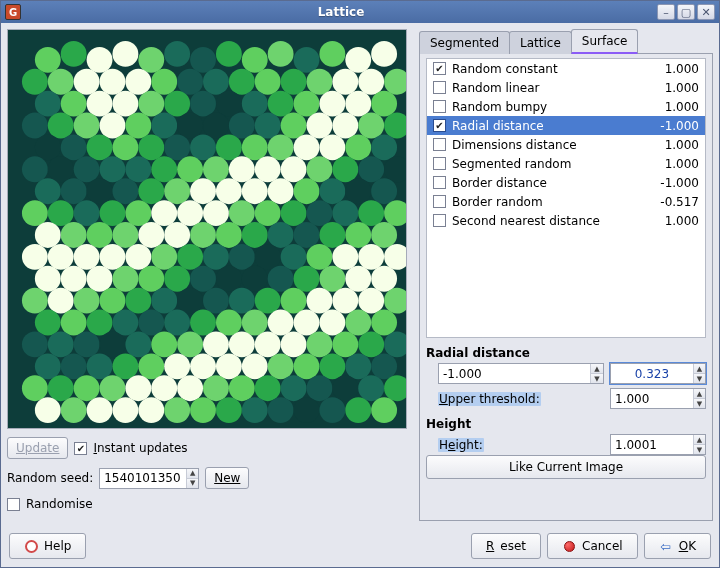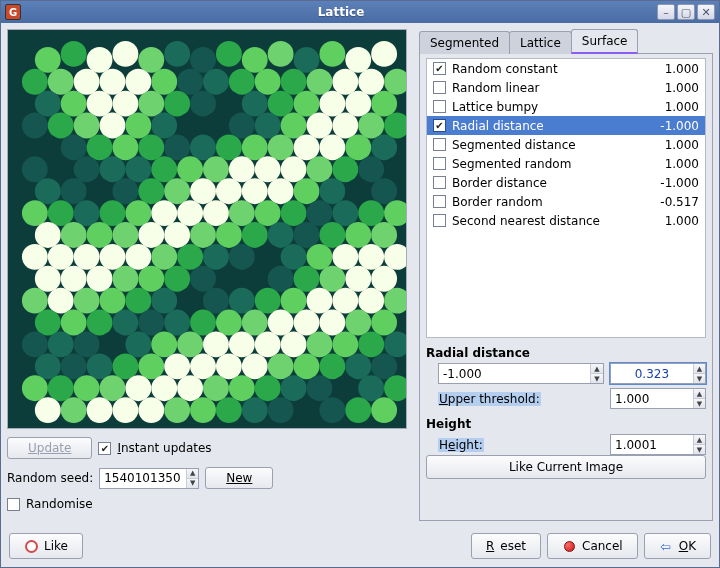--- a/index.html
+++ b/index.html
@@ -6,21 +6,21 @@
 body { background: #e5e7ee; }
 .window { width: 720px; height: 568px; display: flex; flex-direction: column; border: 1px solid #5a6b90; }
 .titlebar { height: 22px; background: linear-gradient(to bottom, #5c80b9, #4a6ca4); display: flex; align-items: center; color: #fff; padding: 0 4px; }
 .titlebar .app-icon { width: 16px; height: 16px; background: #c94a2a; border: 1px solid #333; border-radius: 2px; margin-right: 6px; display: flex; align-items: center; justify-content: center; font-size: 10px; font-weight: bold; }
 .titlebar .title { flex: 1; text-align: center; font-weight: bold; text-shadow: 0 1px 1px rgba(0,0,0,0.3); }
 .titlebar .win-btn { width: 18px; height: 16px; background: linear-gradient(to bottom,#f5f6fa,#d4d8e6); border: 1px solid #8b96b3; border-radius: 2px; margin-left: 2px; display: flex; align-items: center; justify-content: center; color: #4a5570; font-size: 11px; cursor: pointer; }
 .content { flex: 1; display: flex; padding: 6px; gap: 6px; }
 .left-col { width: 406px; display: flex; flex-direction: column; }
 .preview { width: 400px; height: 400px; border: 1px solid #a5abb8; background: #fff; display: flex; align-items: center; justify-content: center; overflow: hidden; }
 .controls-row { display: flex; align-items: center; gap: 6px; margin-top: 8px; }
-.btn { background: linear-gradient(to bottom,#fcfcfd,#e6e8ee); border: 1px solid #9aa0af; border-radius: 3px; padding: 3px 20px; cursor: pointer; }
+.btn { background: linear-gradient(to bottom,#fcfcfd,#e6e8ee); border: 1px solid #9aa0af; border-radius: 3px; padding: 3px 8px; cursor: pointer; }
 .btn.disabled { color: #9aa0af; }
 .checkbox { width: 13px; height: 13px; border: 1px solid #7a8092; background: #fff; display: inline-flex; align-items: center; justify-content: center; font-size: 10px; color: #222; cursor: pointer; }
 .spin { display: flex; align-items: stretch; border: 1px solid #9aa0af; background: #fff; height: 21px; }
 .spin input { border: none; outline: none; width: 100%; padding: 0 4px; font-size: 12px; background: transparent; }
 .spin .arrows { width: 14px; display: flex; flex-direction: column; border-left: 1px solid #c7cbd6; }
 .spin .arrows div { flex: 1; display: flex; align-items: center; justify-content: center; font-size: 7px; color: #444; cursor: pointer; background: linear-gradient(to bottom,#f6f7fa,#e1e4ec); }
 .spin .arrows div:first-child { border-bottom: 1px solid #c7cbd6; }
 .right-col { flex: 1; display: flex; flex-direction: column; }
 .tabs { display: flex; align-items: flex-end; height: 24px; }
 .tab { padding: 4px 10px; border: 1px solid #9aa0af; border-bottom: none; background: #ced2dd; border-top-left-radius: 3px; border-top-right-radius: 3px; margin-right: -1px; cursor: pointer; position: relative; top: 1px; }
@@ -353,31 +353,31 @@
               <span class="name">Random constant</span>
               <span class="val">1.000</span>
             </div>
             <div class="list-row">
               <span class="checkbox"></span>
               <span class="name">Random linear</span>
               <span class="val">1.000</span>
             </div>
             <div class="list-row">
               <span class="checkbox"></span>
-              <span class="name">Lattice bumpy</span>
+              <span class="name">Random bumpy</span>
               <span class="val">1.000</span>
             </div>
             <div class="list-row selected">
               <span class="checkbox">✔</span>
               <span class="name">Radial distance</span>
               <span class="val">-1.000</span>
             </div>
             <div class="list-row">
               <span class="checkbox"></span>
-              <span class="name">Segmented distance</span>
+              <span class="name">Dimensions distance</span>
               <span class="val">1.000</span>
             </div>
             <div class="list-row">
               <span class="checkbox"></span>
               <span class="name">Segmented random</span>
               <span class="val">1.000</span>
             </div>
             <div class="list-row">
               <span class="checkbox"></span>
               <span class="name">Border distance</span>
@@ -438,21 +438,21 @@
         <button class="btn wide-btn">Like Current Image</button>
       </div>
     </div>
   </div>
 
   <div class="footer">
     <button class="btn">
       <span class="icon-sq">
           <span class="help-ring"></span>
         </span>
-      <span>Like</span>
+      <span>Help</span>
     </button>
     <div class="spacer"></div>
     <button class="btn"><span style="text-decoration:underline">R</span>eset</button>
     <button class="btn">
       <span class="icon-sq">
           <span class="cancel-dot"></span>
         </span>
       <span>Cancel</span>
     </button>
     <button class="btn">

